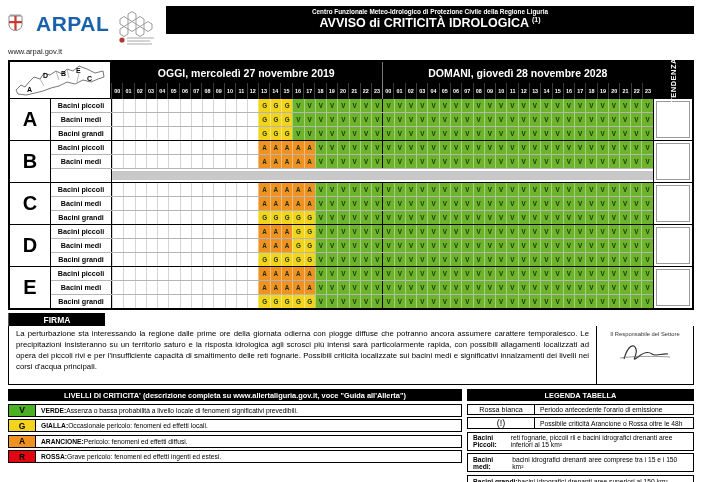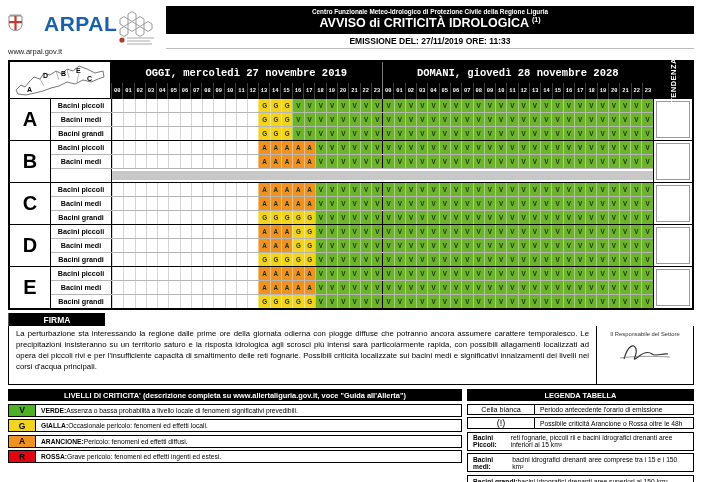--- a/index.html
+++ b/index.html
@@ -1,39 +1,39 @@
 <!DOCTYPE html>
 <html><head>
 <meta charset="utf-8">
 <style>
   html,body{margin:0;padding:0;background:#fff;}
   body{width:702px;height:482px;overflow:hidden;font-family:"Liberation Sans",sans-serif;color:#000;}
   .page{padding:6px 8px 0 8px;}
   
   .hdr{display:flex;height:52px;align-items:stretch;}
   .h-left{width:100px;display:flex;flex-direction:column;justify-content:space-between;padding-top:6px;}
-  .arpal-row{display:flex;align-items:center;gap:21px;}
+  .arpal-row{display:flex;align-items:center;gap:13px;}
   .arpal-txt{font-size:21px;font-weight:bold;color:#1b5fa8;color:#1a61ab;letter-spacing:0.5px;}
   .h-url{font-size:7.5px;color:#222;padding-bottom:2px;}
   .h-cf{width:58px;display:flex;align-items:flex-start;justify-content:center;padding-top:4px;}
   .h-center{flex:1;display:flex;flex-direction:column;}
   .black-box{background:#000;color:#fff;text-align:center;padding:2px 0 3px 0;}
   .bb-l1{font-size:6.4px;font-weight:bold;line-height:1.3;}
   .bb-l2{font-size:12.5px;font-weight:bold;line-height:1.15;}
   .bb-l2 sup{font-size:7px;}
   .bb-l3{font-size:9.5px;font-weight:bold;line-height:1.2;}
   .emission{font-size:8.5px;font-weight:bold;text-align:center;margin-top:2px;padding-bottom:2px;border-bottom:1px solid #bbb;}
   .h-right{width:112px;display:flex;flex-direction:column;justify-content:space-between;align-items:flex-end;padding-top:2px;}
   .h-right .h-url{align-self:flex-end;}
   .pc-logo{margin-right:14px;}
   
   .tbl{border:2px solid #000;margin-top:2px;}
   .t-head{display:flex;height:37px;}
   .head-left{width:100px;border-right:1px solid #000;border-bottom:1px solid #000;background:#fff;display:flex;align-items:center;justify-content:center;}
-  .head-mid{flex:1;display:flex;flex-direction:column;font-family:Liberation Mono, monospace;}
+  .head-mid{flex:1;display:flex;flex-direction:column;}
   .day-row{display:flex;height:21px;}
   .day{flex:1;background:#000;color:#fff;font-weight:bold;font-size:10.5px;display:flex;align-items:center;justify-content:center;}
   .day+.day{border-left:1px solid #777;}
   .hour-row{display:flex;height:16px;background:#000;}
   .hc{flex:1;background:#000;color:#fff;font-size:5.4px;font-weight:bold;display:flex;align-items:center;justify-content:center;border-left:1px solid #3c3c3c;}
   .hc.day-sep-h{border-left:1.5px solid #888;}
   .head-right{width:38px;background:#000;color:#fff;display:flex;align-items:center;justify-content:center;border-left:1px solid #000;}
   .vtext{writing-mode:vertical-rl;transform:rotate(180deg);font-size:7.5px;font-weight:bold;letter-spacing:0.5px;}
   
   .zone{display:flex;border-top:1.5px solid #000;}
@@ -112,21 +112,20 @@
           <line x1="13" y1="34" x2="38" y2="34"></line>
         </g>
       </svg>
     </div>
 
     <div class="h-center">
       <div class="black-box">
         <div class="bb-l1">Centro Funzionale Meteo-Idrologico di Protezione Civile della Regione Liguria</div>
         <div class="bb-l2"><span>AVVISO di CRITICITÀ IDROLOGICA</span> <sup>(1)</sup></div>
       </div>
-      <div class="emission">EMISSIONE DEL: 27/11/2019 ORE: 11:33</div>
     </div>
 
   </div>
 
   <div class="tbl">
     <div class="t-head">
       <div class="head-left">
         <svg width="94" height="33" viewBox="0 0 94 33">
           <path d="M3,26 L8,21 L12,23 L16,18 L21,13 L27,15 L31,9 L37,11 L43,7 L49,10 L54,5 L60,7 L66,2 L74,5 L82,9 L90,7 L91,13 L85,15 L78,18 L70,16 L62,20 L54,18 L46,22 L38,24 L30,27 L22,29 L13,31 L5,30 Z" fill="#fff" stroke="#777" stroke-width="1"></path>
           <path d="M27,15 L31,22 M43,7 L46,16 M54,5 L56,14 M66,9 L64,18" stroke="#999" stroke-width="0.7" fill="none"></path>
@@ -1024,21 +1023,21 @@
           <div class="lv-row">
             <div class="lv-swatch" style="background: rgb(226, 6, 19);">R</div>
             <div class="lv-text"><b>ROSSA:</b> Grave pericolo: fenomeni ed effetti ingenti ed estesi.</div>
           </div>
         </div>
     </div>
     <div class="lt">
       <div class="lg-head">LEGENDA TABELLA</div>
       <div id="lt-2col">
           <div class="lt-2col">
-            <div class="lt-key">Cella bianca</div>
+            <div class="lt-key">Rossa bianca</div>
             <div class="lt-val">Periodo antecedente l'orario di emissione</div>
           </div>
           <div class="lt-2col">
             <div class="lt-key bang">(!)</div>
             <div class="lt-val">Possibile criticità Arancione o Rossa oltre le 48h</div>
           </div>
         </div>
       <div id="lt-rows">
           <div class="lt-row">
             <b>Bacini Piccoli:</b>

